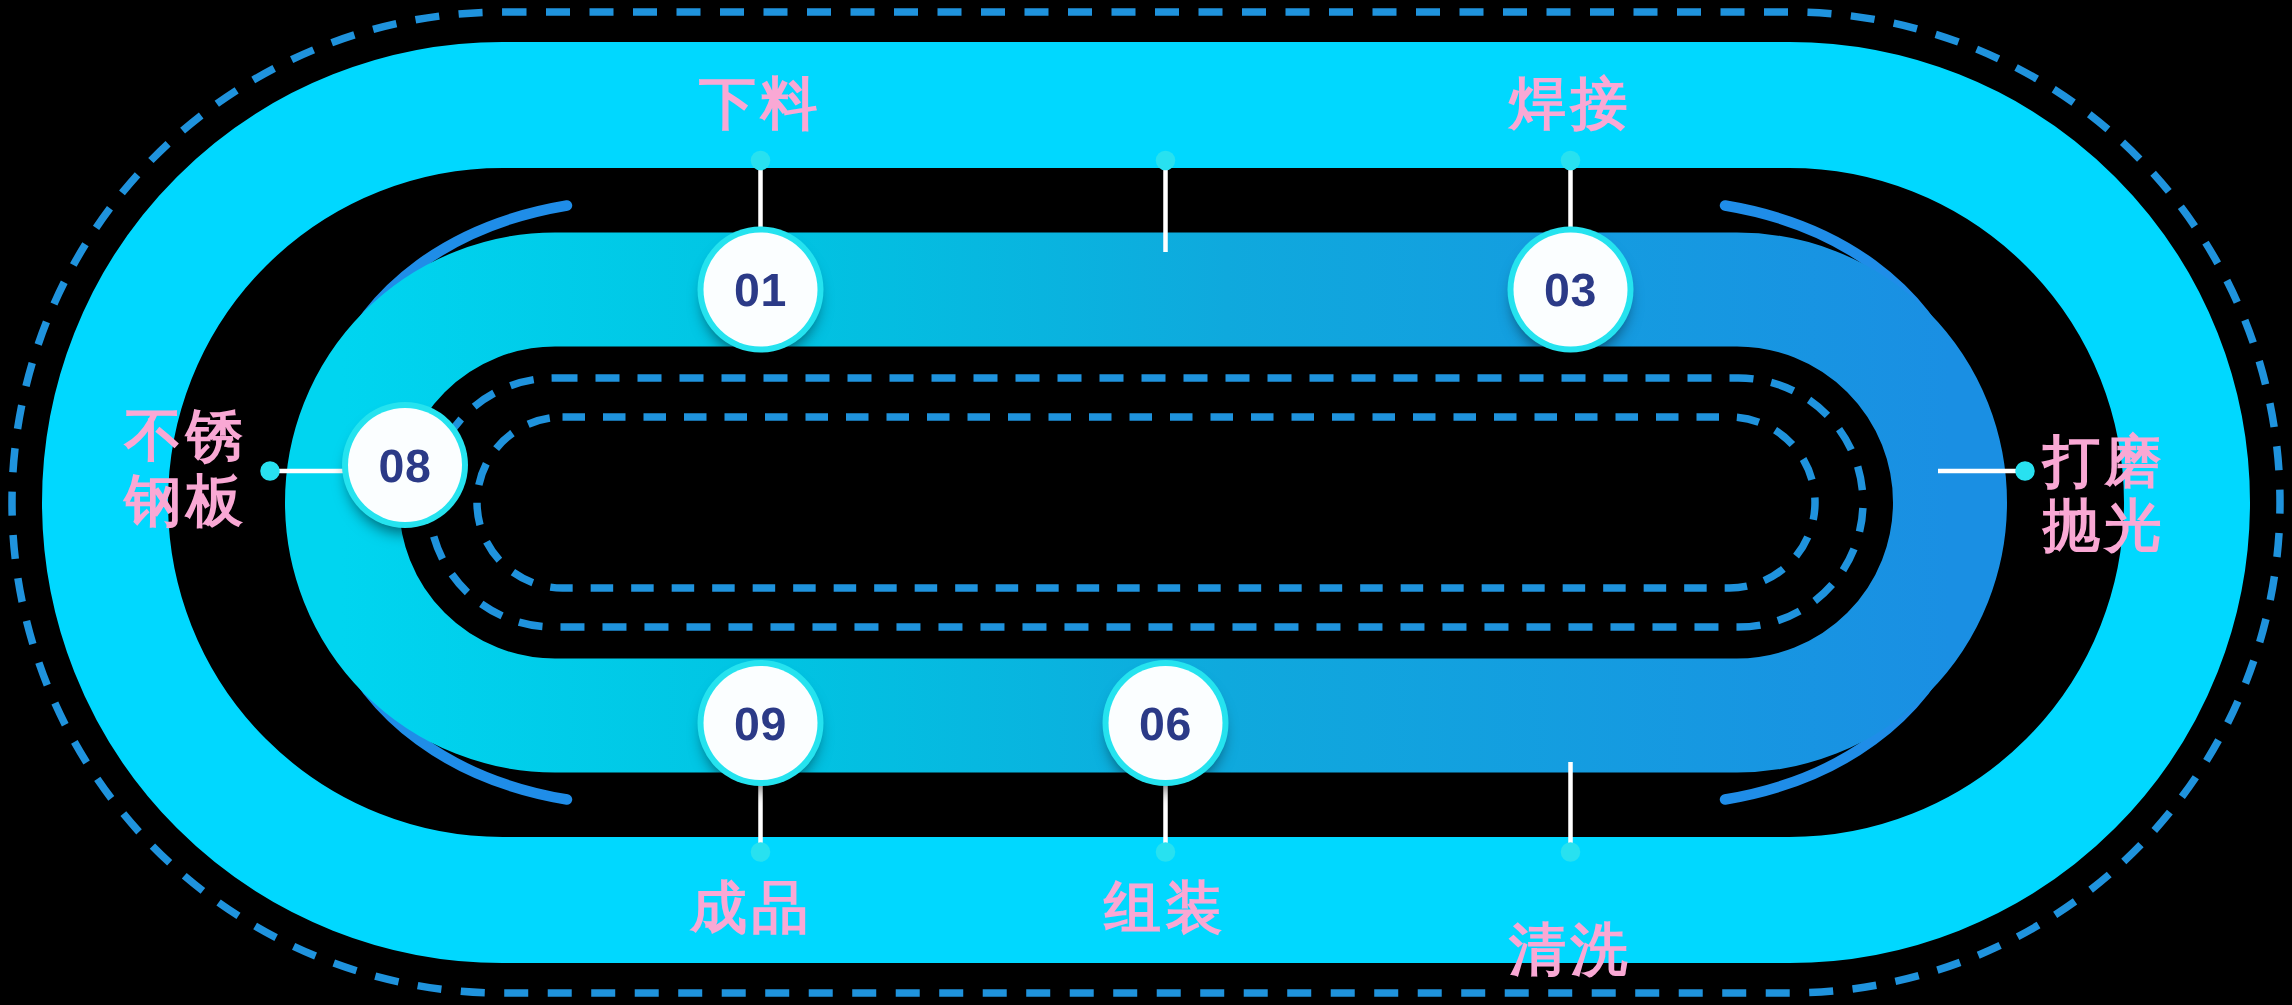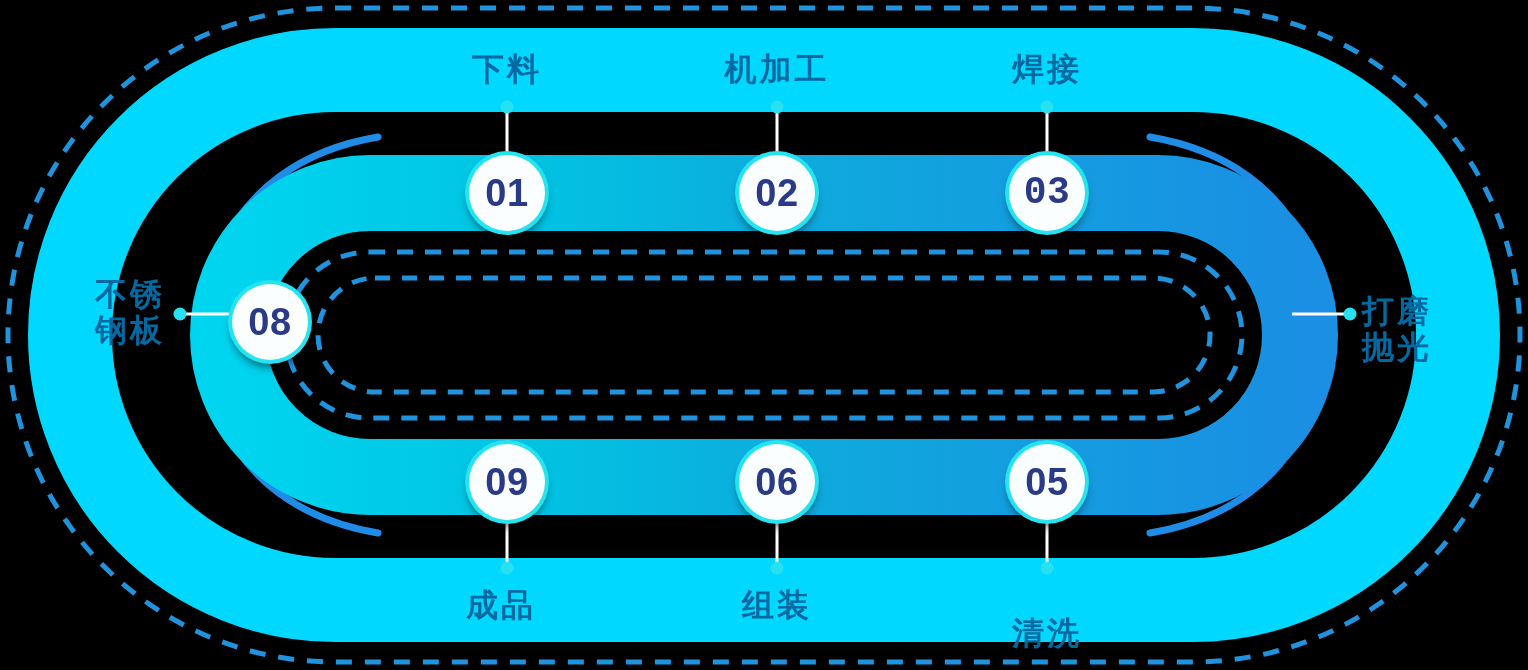--- a/index.html
+++ b/index.html
@@ -30,31 +30,31 @@
     border-radius: 50%;
     background: #fbfeff;
     box-shadow: 0 0 0 4px #25e3ef, 0 7px 10px rgba(0,0,0,0.55);
     display: flex;
     align-items: center;
     justify-content: center;
     transform: translate(-50%, -50%);
     z-index: 40;
   }
   .node span {
-    font-size: 38px;
+    font-size: 31px;
     font-weight: bold;
     color: #2b3a87;
     letter-spacing: 0.5px;
     line-height: 1;
   }
   
   .label {
     position: absolute;
-    color: #0369a1;
-    font-size: 32px;
+    color: #f9a8d4;
+    font-size: 38px;
     font-weight: bold;
     letter-spacing: 3px;
     line-height: 1.12;
     white-space: pre-line;
     z-index: 45;
   }
   .label.top, .label.bottom {
     transform: translate(-50%, -50%);
     text-align: center;
   }
@@ -149,41 +149,34 @@
 
   <div class="conn-h" style="left:178px; top:314px; width:58px;"></div>
   <div class="dot" style="left:180px; top:314px;"></div>
 
   <div class="conn-h" style="left:1292px; top:314px; width:58px;"></div>
   <div class="dot" style="left:1350px; top:314px;"></div>
 
   <div class="node" style="left:507px; top:193px;">
     <span>01</span>
   </div>
-  <div class="node" style="left:777px; top:193px;">
-    <span>02</span>
-  </div>
-  <div class="node" style="left:1047px; top:193px;font-family:Liberation Mono, monospace;">
+  <div class="node" style="left:1047px; top:193px;">
     <span>03</span>
-  </div>
-  <div class="node" style="left:1047px; top:482px;">
-    <span>05</span>
   </div>
   <div class="node" style="left:777px; top:482px;align-items:center;">
     <span>06</span>
   </div>
   <div class="node" style="left:507px; top:482px;">
     <span>09</span>
   </div>
-  <div class="node" style="left:270px; top:322px;align-items:center;">
+  <div class="node" style="left:270px; top:310px;align-items:center;">
     <span>08</span>
   </div>
 
   <div class="label top" style="left:507px; top:70px;">下料</div>
-  <div class="label top" style="left:777px; top:70px;">机加工</div>
   <div class="label top" style="left:1047px; top:70px;">焊接</div>
 
   <div class="label right" style="left:1362px; top:330px;">打磨
 抛光</div>
 
   <div class="label bottom" style="left:1047px; top:606px;margin-top:28px;">清洗</div>
   <div class="label bottom" style="left:777px; top:606px;font-family:Liberation Serif, serif;">组装</div>
   <div class="label bottom" style="left:501px; top:606px;">成品</div>
 
   <div class="label left" style="left:165px; top:313px;">不锈

